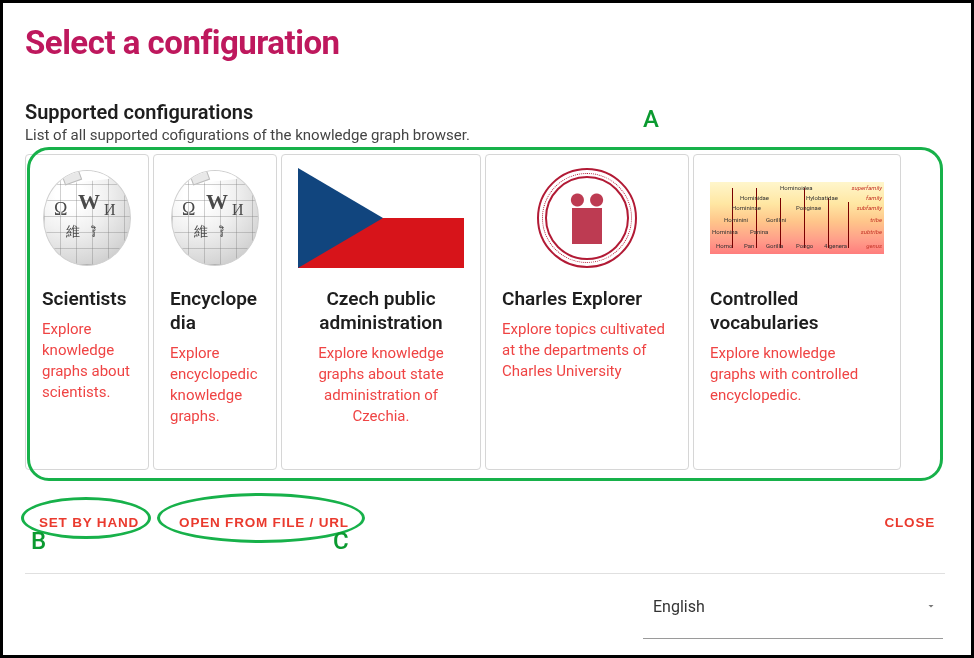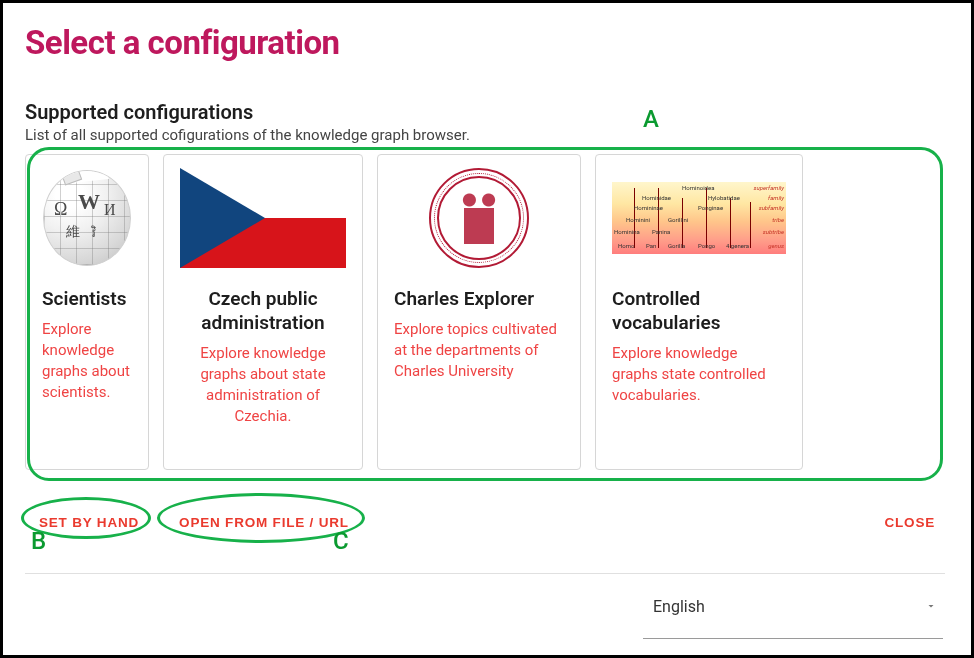--- a/index.html
+++ b/index.html
@@ -49,21 +49,21 @@
       top: 144px;
       left: 24px;
       width: 916px;
       height: 334px;
       border: 3px solid #17b14a;
       border-radius: 22px;
       pointer-events: none;
     }
     .cards {
       display: flex;
-      gap: 14px;
+      gap: 4px;
       margin-top: 10px;
       height: 316px;
     }
     .card {
       border: 1px solid #d6d6d6;
       border-radius: 4px;
       padding: 14px 16px;
       cursor: pointer;
       background: #fff;
       display: flex;
@@ -297,20 +297,37 @@
           <span style="top:30px;left:60px;font-size:16px;">И</span>
           <span style="top:52px;left:22px;font-size:14px;">維</span>
           <span style="top:54px;left:48px;font-size:12px;">វិ</span>
         </div>
       </div>
     </div>
     <div class="card-title">Scientists</div>
     <div class="card-desc">Explore knowledge graphs about scientists.</div>
   </div>
 
+  <div class="card card-1">
+    <div class="card-img">
+      <div class="wiki-ball">
+        <div class="top-gap"></div>
+        <div class="notch"></div>
+        <div class="glyphs">
+          <span style="top:28px;left:10px;font-size:18px;">Ω</span>
+          <span style="top:18px;left:34px;font-size:22px;font-weight:bold;">W</span>
+          <span style="top:30px;left:60px;font-size:16px;">И</span>
+          <span style="top:52px;left:22px;font-size:14px;">維</span>
+          <span style="top:54px;left:48px;font-size:12px;">វិ</span>
+        </div>
+      </div>
+    </div>
+    <div class="card-title">Encyclopedia</div>
+    <div class="card-desc">Explore encyclopedic knowledge graphs.</div>
+  </div>
 
   <div class="card card-2">
     <div class="card-img">
       <div class="cz-flag"></div>
     </div>
     <div class="card-title">Czech public administration</div>
     <div class="card-desc">Explore knowledge graphs about state administration of Czechia.</div>
   </div>
 
   <div class="card card-3">
@@ -350,21 +367,21 @@
         <span class="lbl" style="top:60px;left:114px;">4 genera</span>
         <span class="rlbl" style="top:2px;">superfamily</span>
         <span class="rlbl" style="top:12px;">family</span>
         <span class="rlbl" style="top:22px;">subfamily</span>
         <span class="rlbl" style="top:34px;">tribe</span>
         <span class="rlbl" style="top:46px;">subtribe</span>
         <span class="rlbl" style="top:60px;">genus</span>
       </div>
     </div>
     <div class="card-title">Controlled vocabularies</div>
-    <div class="card-desc">Explore knowledge graphs state controlled vocabularies.</div>
+    <div class="card-desc">Explore knowledge graphs with controlled encyclopedic.</div>
   </div>
 </div>
 
 <div class="actions">
   <button class="action-btn btn-set">SET BY HAND</button>
   <button class="action-btn btn-open">OPEN FROM FILE / URL</button>
   <button class="action-btn btn-close">CLOSE</button>
 </div>
 
 <div class="divider"></div>

